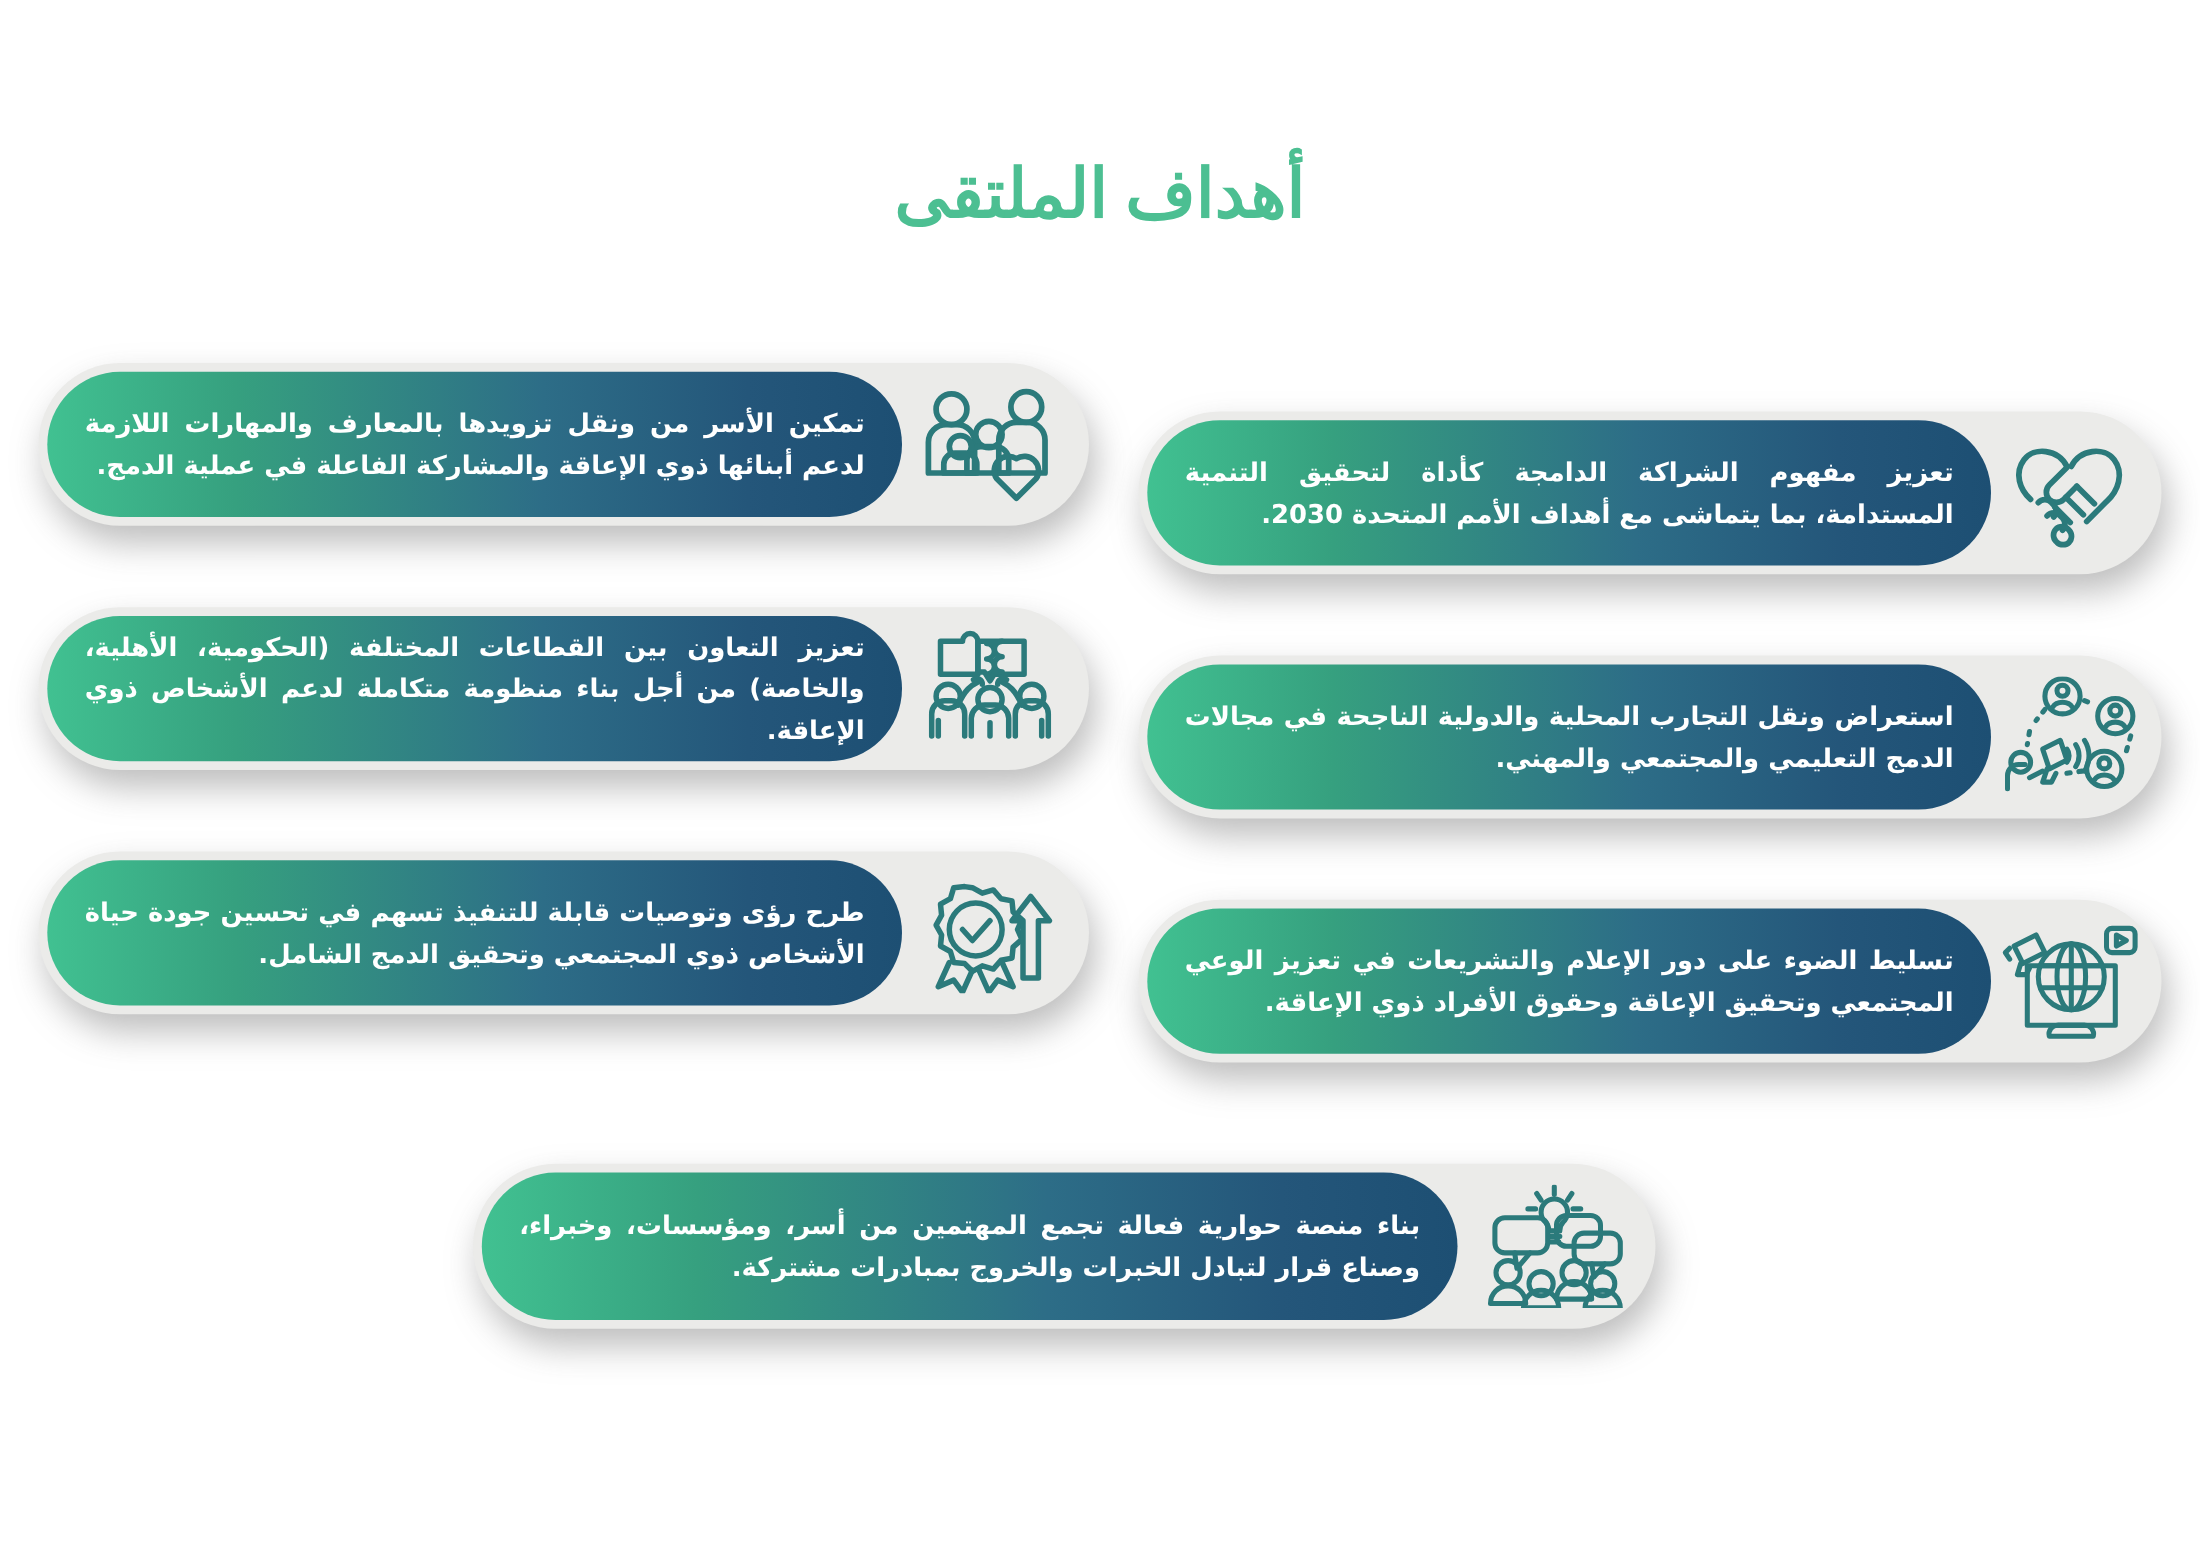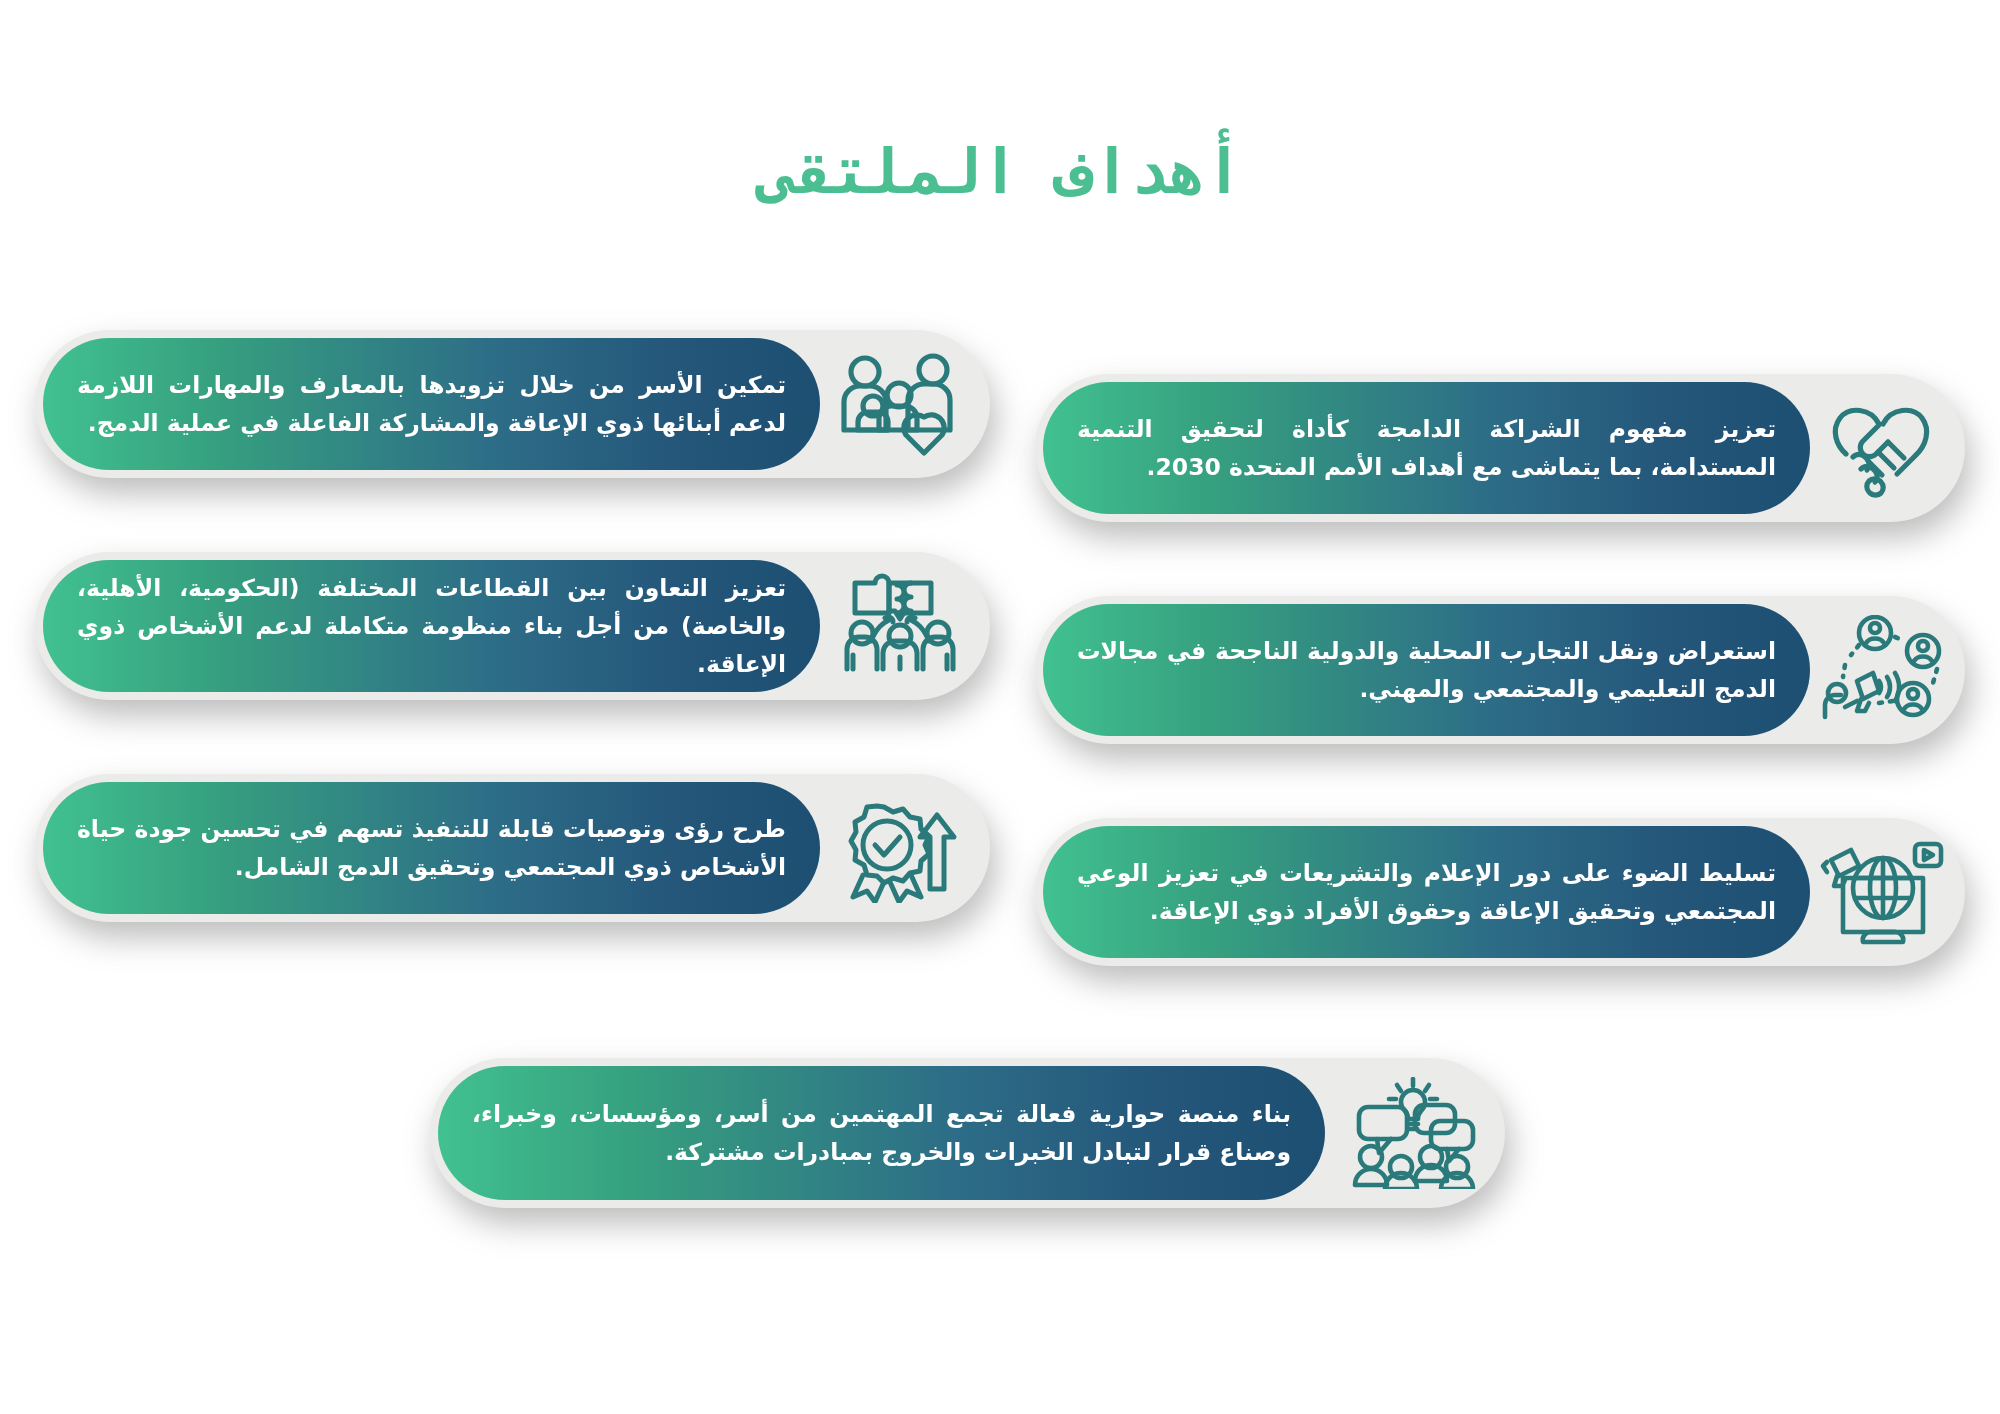--- a/index.html
+++ b/index.html
@@ -13,21 +13,21 @@
   }
 
   
   .title-wrap{
     position:absolute;
     top:140px; left:0; right:0;
     text-align:center;
   }
   .page-title{
     display:inline-block;
-    font-family:Liberation Mono, monospace;
+    font-family:Liberation Serif, serif;
     font-size:62px;
     font-weight:bold;
     color:#4CBF92;
     letter-spacing:0px;
     line-height:1.2;
     direction:rtl;
   }
 
   
   .board{
@@ -116,21 +116,21 @@
 <div class="title-wrap">
   <h1 class="page-title">أهداف الملتقى</h1>
 </div>
 
 <div class="board">
 
   <div class="row">
 
     <div class="card left">
       <div class="pill">
-        <div class="pill-text">تمكين الأسر من خلال تزويدها بالمعارف والمهارات اللازمة لدعم أبنائها ذوي الإعاقة والمشاركة الفاعلة في عملية الدمج.</div>
+        <div class="pill-text">تمكين الأسر من ونقل تزويدها بالمعارف والمهارات اللازمة لدعم أبنائها ذوي الإعاقة والمشاركة الفاعلة في عملية الدمج.</div>
       </div>
       <div class="icon-slot">
         <svg width="128" height="108" viewBox="0 0 128 108" fill="none" stroke="#2B7A7B" stroke-width="5.2" stroke-linecap="round" stroke-linejoin="round">
           <circle cx="29" cy="22" r="14"></circle>
           <path d="M8 80 V52 a16 16 0 0 1 16-16 h10 a16 16 0 0 1 16 16 V80 Z"></path>
           <circle cx="97" cy="20" r="14"></circle>
           <path d="M72 80 V50 a16 16 0 0 1 16-16 h10 a16 16 0 0 1 16 16 V80 Z"></path>
           <circle cx="63" cy="45" r="12"></circle>
           <path d="M43 80 V68 a12 12 0 0 1 12-12 h14 a12 12 0 0 1 12 12 V80 Z"></path>
           <circle cx="37" cy="56" r="10"></circle>

